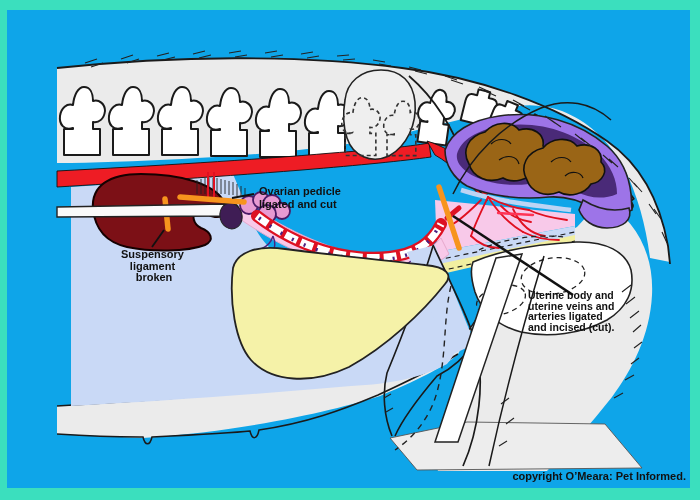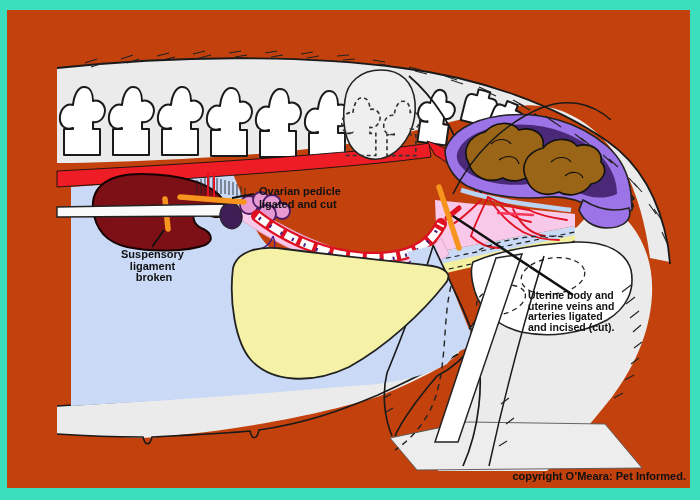--- a/index.html
+++ b/index.html
@@ -3,21 +3,21 @@
 <meta charset="utf-8">
 <style>
   html,body{margin:0;padding:0;background:#fff;}
   .frame{
     position:relative;
     width:700px;height:500px;
     box-sizing:border-box;
     border-style:solid;
     border-color:#3BDFBE;
     border-width:10px 10px 12px 7px;
-    background:#c2410c;
+    background:#0ea5e9;
     overflow:hidden;
     font-family:"Liberation Sans", sans-serif;
   }
   svg{display:block;width:100%;height:100%;}
   .lbl{font-family:"Liberation Sans", sans-serif;font-weight:bold;fill:#111;}
   .lbl-11{font-size:11px;}
   .lbl-10{font-size:10.5px;}
   .copy{font-family:"Liberation Sans", sans-serif;font-weight:bold;font-size:11px;fill:#111;}
   .outline{stroke:#1a1a1a;fill:none;}
   .dashed{stroke-dasharray:5 4;}

